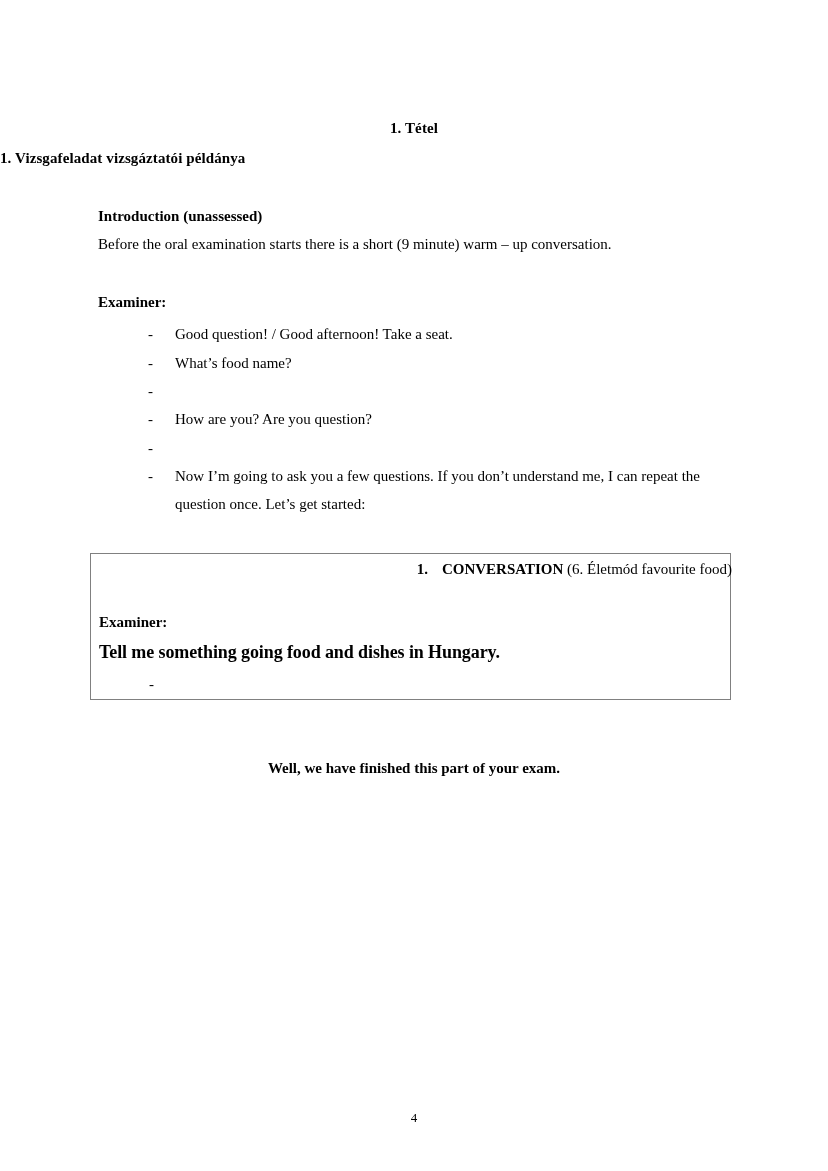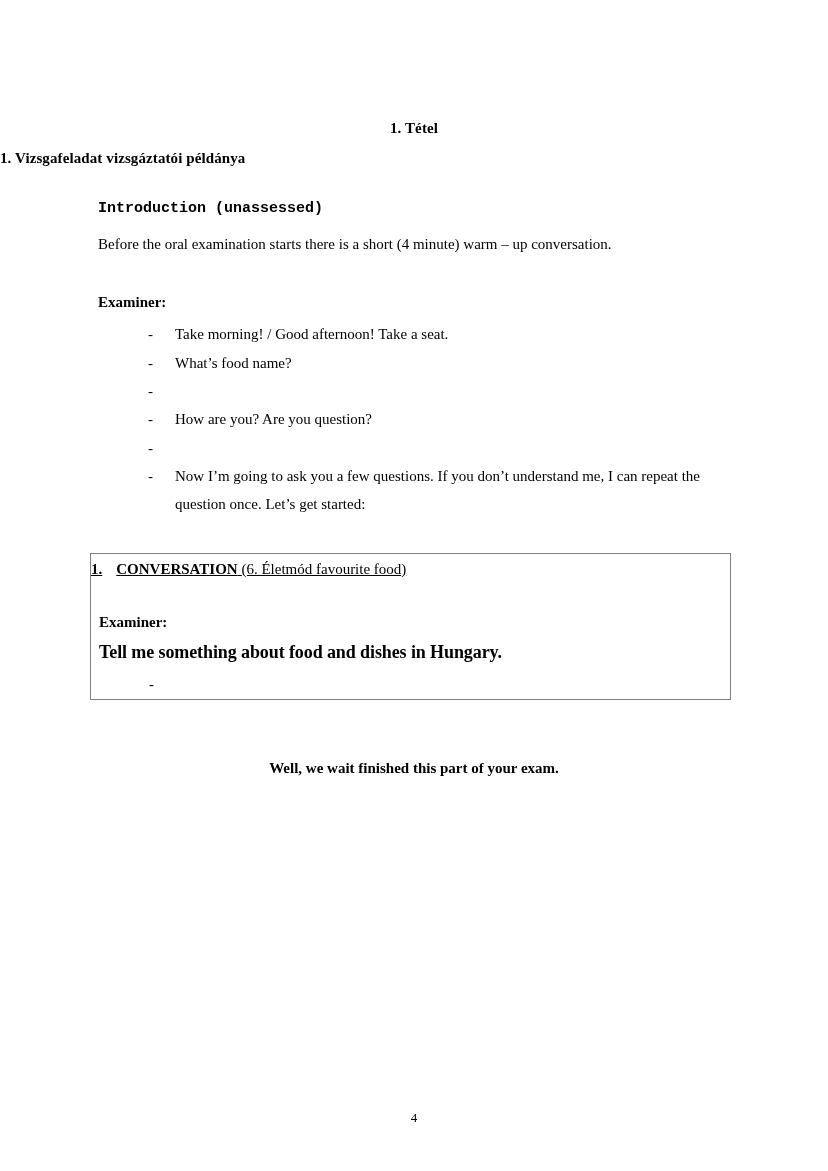--- a/index.html
+++ b/index.html
@@ -43,24 +43,23 @@
     text-align: left;
     font-size: 15px;
     font-weight: bold;
     letter-spacing: 0.1px;
   }
 
   
   .intro-heading {
     position: absolute;
     left: 98px;
-    top: 178px;
-    font-size: 15px;
-    font-weight: bold;
-    font-family: Liberation Mono, monospace;
+    top: 186px;
+    font-size: 15px;
+    font-weight: bold;
   }
   .intro-text {
     position: absolute;
     left: 98px;
     top: 214px;
     font-size: 15px;
     font-weight: normal;
     width: 640px;
   }
 
@@ -108,24 +107,23 @@
     height: 147px;
     border: 1px solid #808080;
     box-sizing: border-box;
     background: #ffffff;
   }
   .conv-title {
     position: absolute;
     left: 0;
     top: 7px;
     width: 641px;
-    text-align: left;
+    text-align: right;
     font-size: 15px;
     white-space: nowrap;
-    text-decoration: underline;
   }
   .conv-title .num {
     font-weight: bold;
   }
   .conv-title .num::after {
     content: "";
     display: inline-block;
     width: 14px;
   }
   .conv-title .kw {
@@ -180,28 +178,28 @@
 </style>
 </head>
 <body>
 
 <div class="page">
 
   <div class="title-main">1. Tétel</div>
   <div class="title-sub">1. Vizsgafeladat vizsgáztatói példánya</div>
 
   <div class="intro-heading">Introduction (unassessed)</div>
-  <div class="intro-text">Before the oral examination starts there is a short (4 minute) warm – up conversation.</div>
+  <div class="intro-text">Before the oral examination starts there is a short (9 minute) warm – up conversation.</div>
 
   <div class="examiner-label">Examiner:</div>
 
   <div class="examiner-list">
     <div class="exam-item">
       <span class="dash">-</span>
-      <span class="txt">Take morning! / Good afternoon! Take a seat.</span>
+      <span class="txt">Good question! / Good afternoon! Take a seat.</span>
     </div>
     <div class="exam-item">
       <span class="dash">-</span>
       <span class="txt">What’s food name?</span>
     </div>
     <div class="exam-item">
       <span class="dash">-</span>
     </div>
     <div class="exam-item">
       <span class="dash">-</span>
@@ -214,21 +212,21 @@
       <span class="dash">-</span>
       <span class="txt">Now I’m going to ask you a few questions. If you don’t understand me, I can repeat the question once. Let’s get started:</span>
     </div>
   </div>
 
   <div class="conv-box">
     <div class="conv-title">
       <span class="num">1.</span><span class="kw">CONVERSATION</span> <span class="paren">(6. Életmód favourite food)</span>
     </div>
     <div class="conv-examiner">Examiner:</div>
-    <div class="conv-prompt">Tell me something about food and dishes in Hungary.</div>
+    <div class="conv-prompt">Tell me something going food and dishes in Hungary.</div>
     <div class="conv-dash">-</div>
   </div>
 
-  <div class="closing">Well, we wait finished this part of your exam.</div>
+  <div class="closing">Well, we have finished this part of your exam.</div>
 
   <div class="page-number">4</div>
 
 </div>
 
 </body></html>

